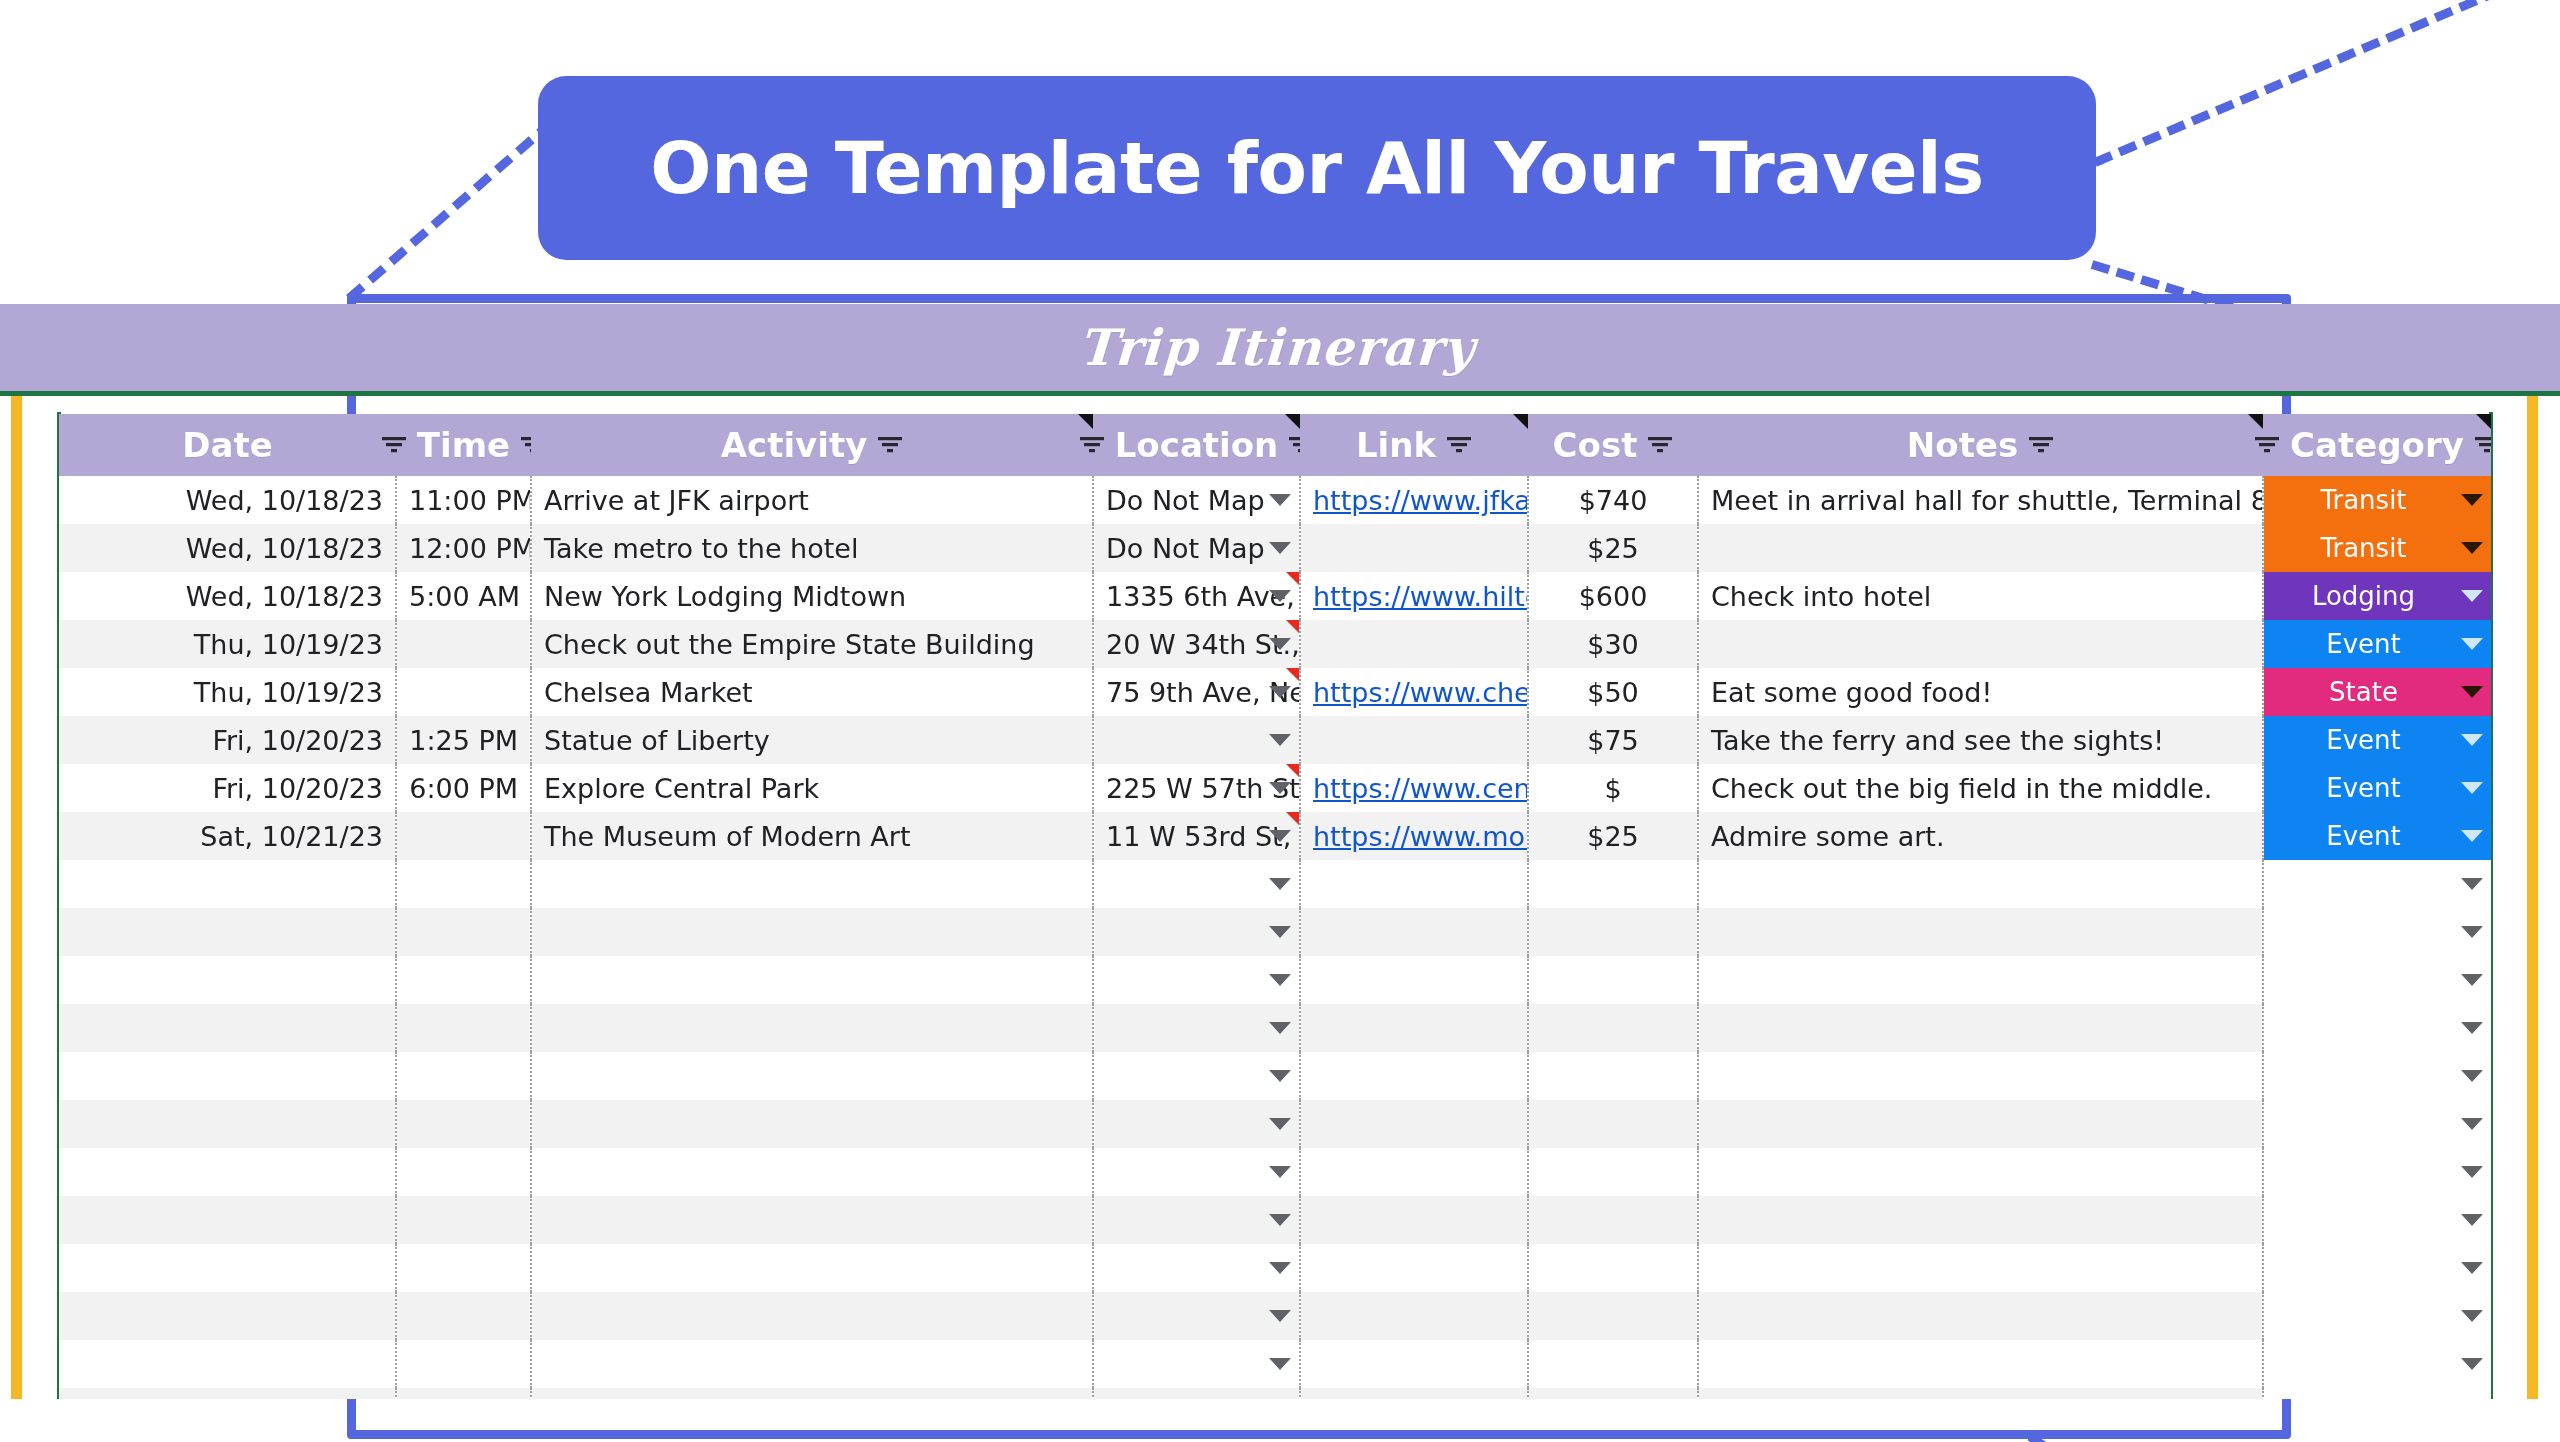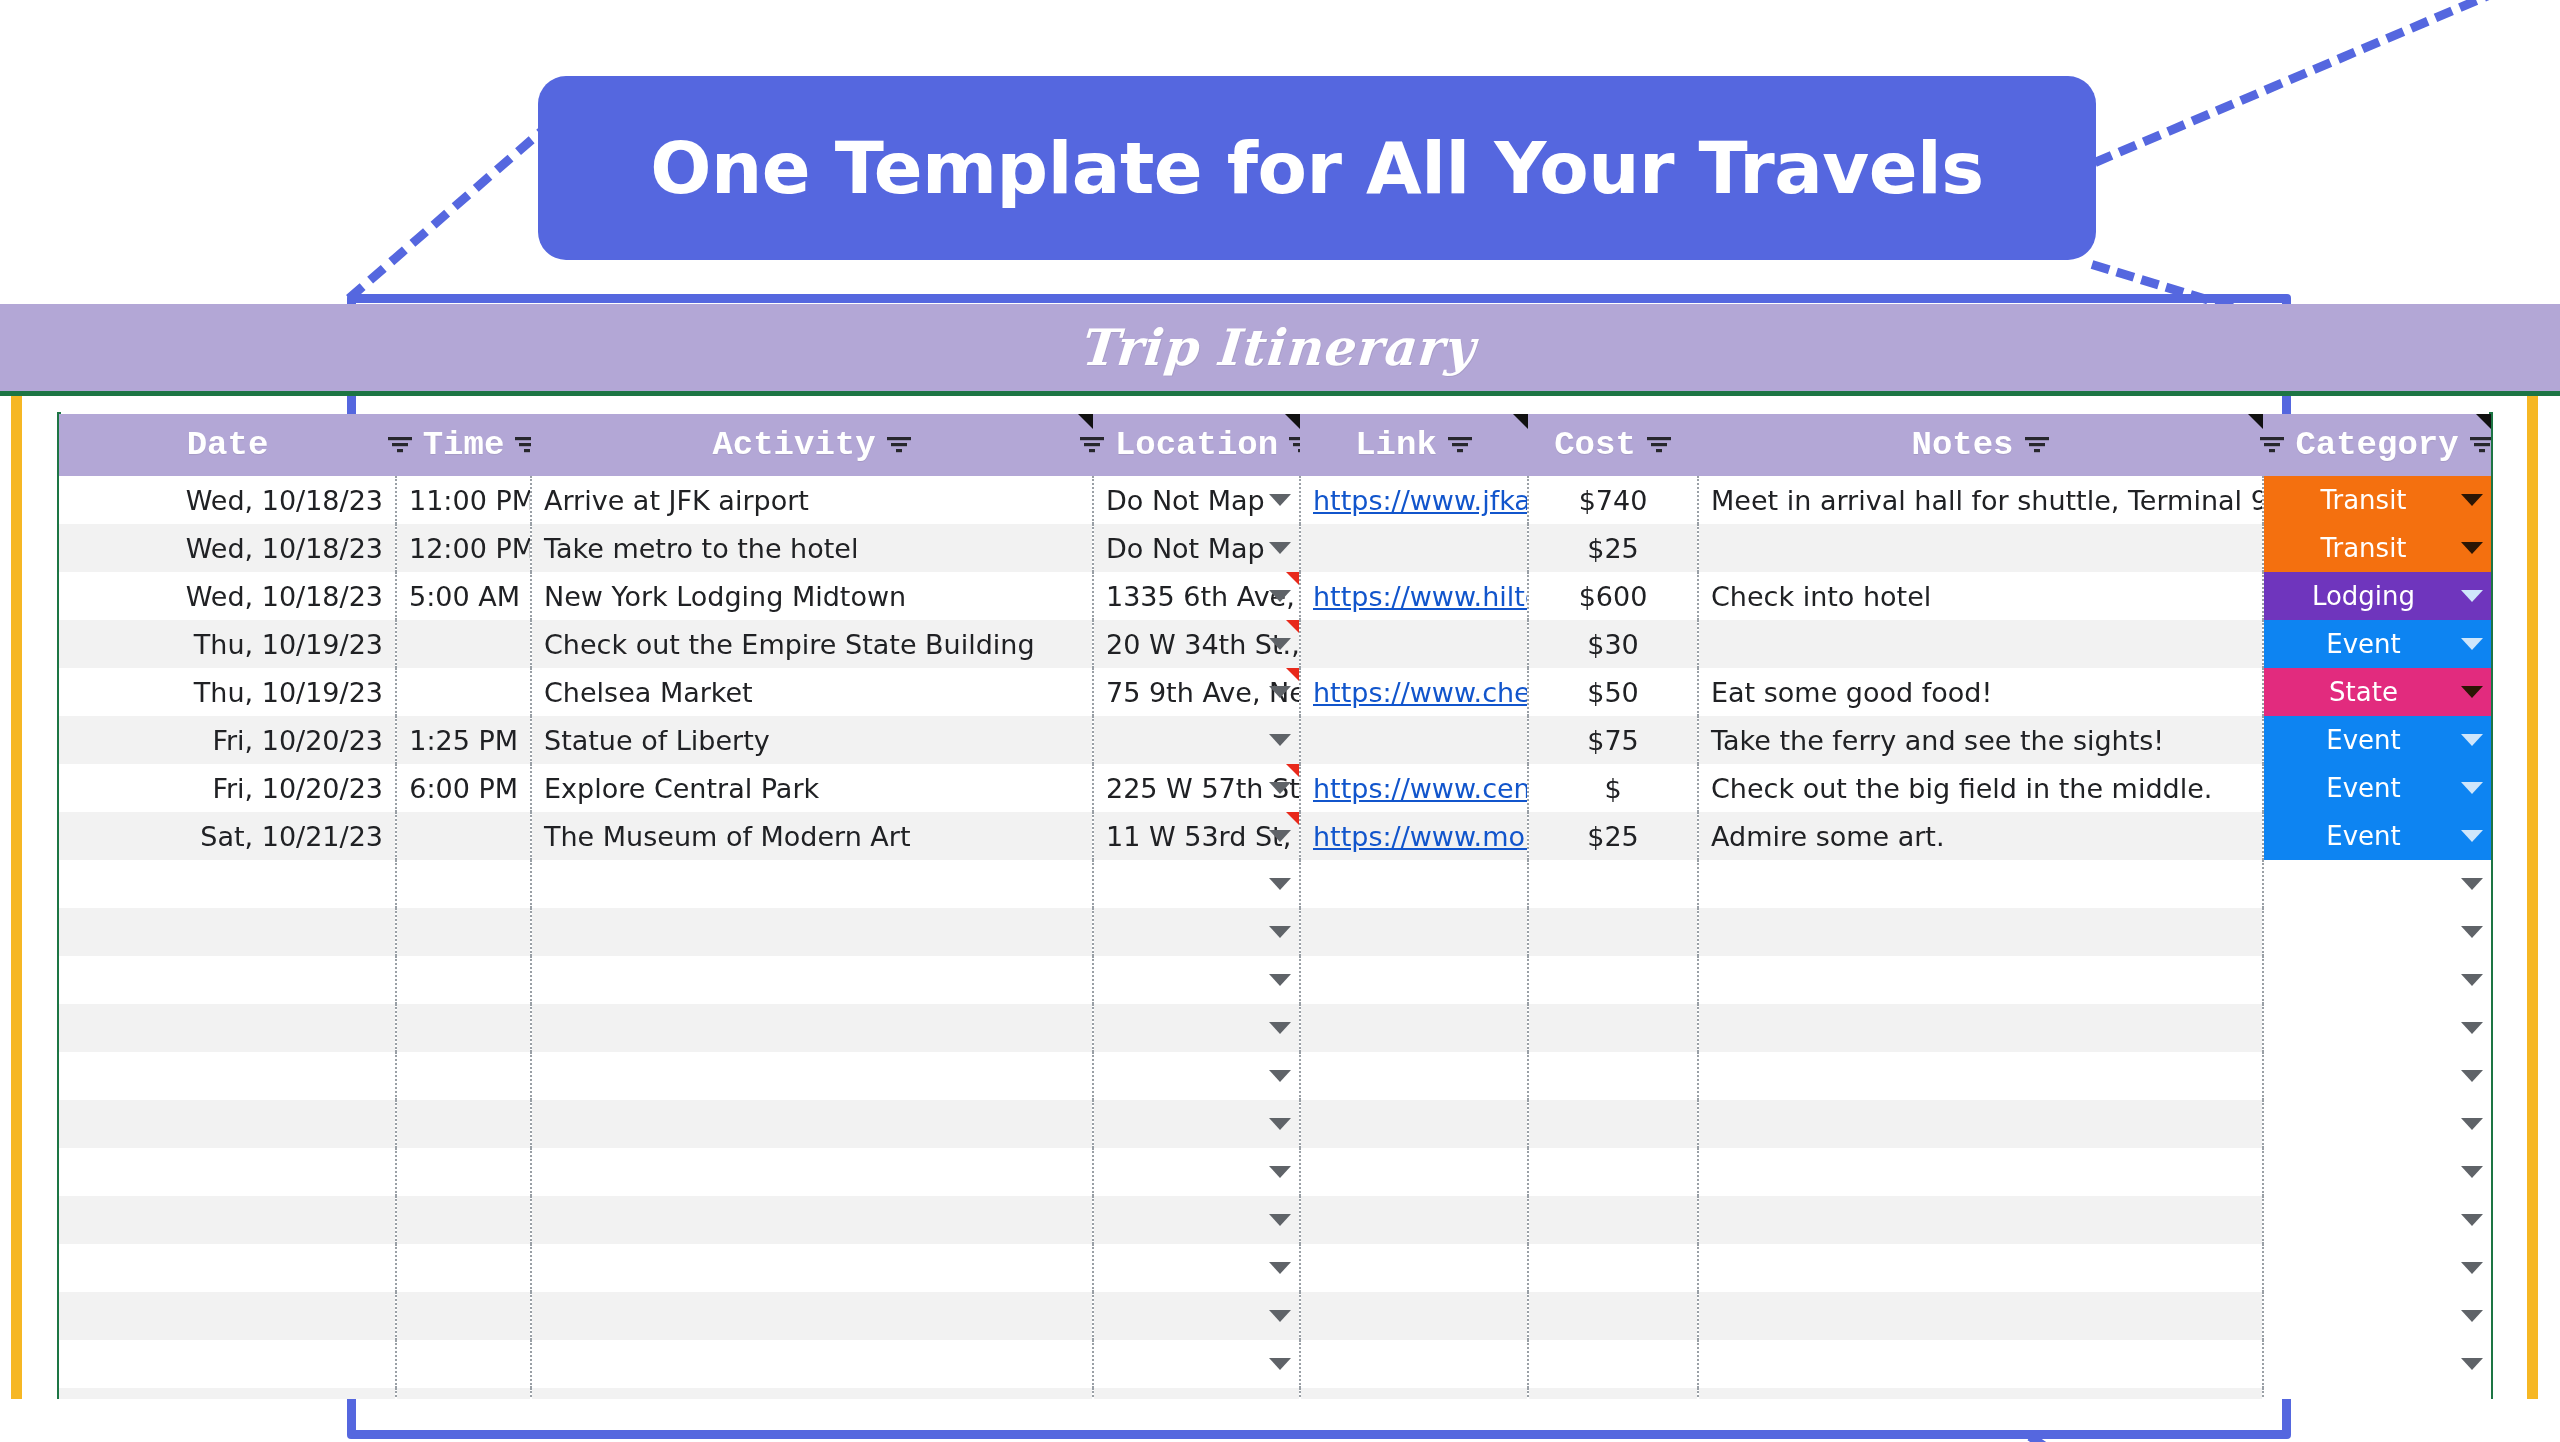--- a/index.html
+++ b/index.html
@@ -134,21 +134,20 @@
     white-space: nowrap;
     text-shadow: 0 1px 1px rgba(0,0,0,0.08);
   }
   thead th .hdr-inner {
     display: flex;
     align-items: center;
     justify-content: center;
     gap: 10px;
     height: 100%;
     padding: 0 6px;
-    font-family: Liberation Mono, monospace;
   }
   .filter-ico { flex: 0 0 auto; line-height: 0; opacity: .95; }
   .note-tri {
     position: absolute;
     top: 0; right: 0;
     width: 0; height: 0;
     border-top: 15px solid #111111;
     border-left: 15px solid transparent;
   }
 
@@ -358,21 +357,21 @@
           </tr>
       </thead>
       <tbody id="table-body">
           <tr>
             <td class="first t-right"><span>Wed, 10/18/23</span></td>
             <td class="t-right"><span>11:00 PM</span></td>
             <td class="t-left"><span>Arrive at JFK airport</span></td>
             <td class="t-left cell-location"><span>Do Not Map</span><span class="dd-arrow"></span></td>
             <td class="t-left"><a class="cell-link" href="#">https://www.jfkair</a></td>
             <td class="t-center"><span>$740</span></td>
-            <td class="t-left"><span>Meet in arrival hall for shuttle, Terminal 9</span></td>
+            <td class="t-left"><span>Meet in arrival hall for shuttle, Terminal 8</span></td>
             <td class="cell-category" style="background:#f4700f;"><span>Transit</span><span class="dd-arrow dark"></span></td>
           </tr>
           <tr class="alt">
             <td class="first t-right"><span>Wed, 10/18/23</span></td>
             <td class="t-right"><span>12:00 PM</span></td>
             <td class="t-left"><span>Take metro to the hotel</span></td>
             <td class="t-left cell-location"><span>Do Not Map</span><span class="dd-arrow"></span></td>
             <td class="t-left"></td>
             <td class="t-center"><span>$25</span></td>
             <td class="t-left"><span></span></td>

